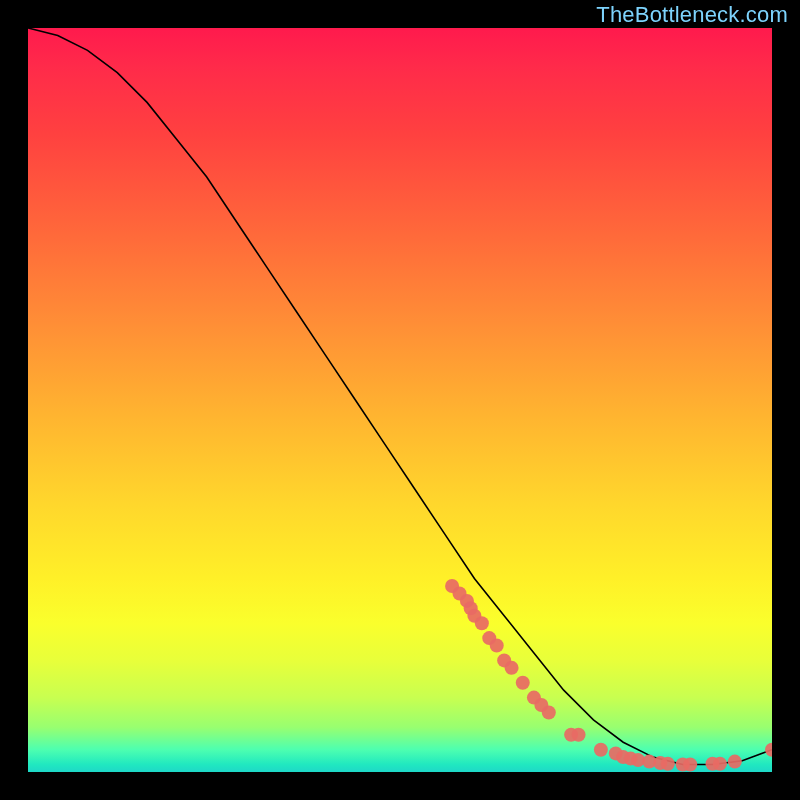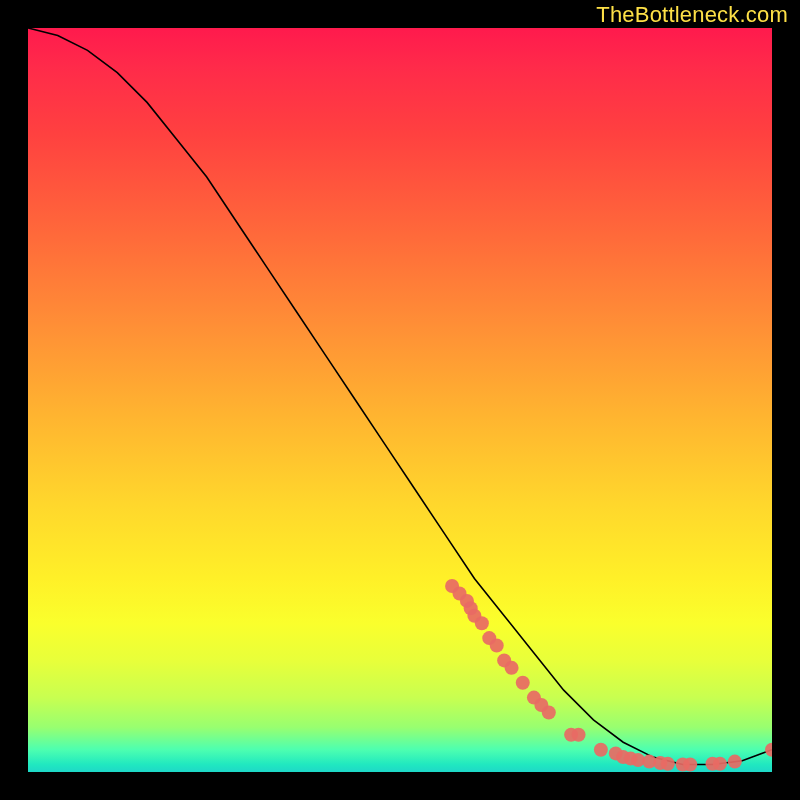--- a/index.html
+++ b/index.html
@@ -8,21 +8,21 @@
     height: 800px;
     background: #000;
     position: relative;
     font-family: Arial, Helvetica, sans-serif;
     overflow: hidden;
   }
   .attribution {
     position: absolute;
     top: 2px;
     right: 12px;
-    color: #fde047;
+    color: #7dd3fc;
     font-size: 22px;
     font-weight: 400;
     letter-spacing: 0.2px;
     z-index: 50;
   }
   .plot {
     position: absolute;
     left: 28px;
     top: 28px;
     width: 744px;

